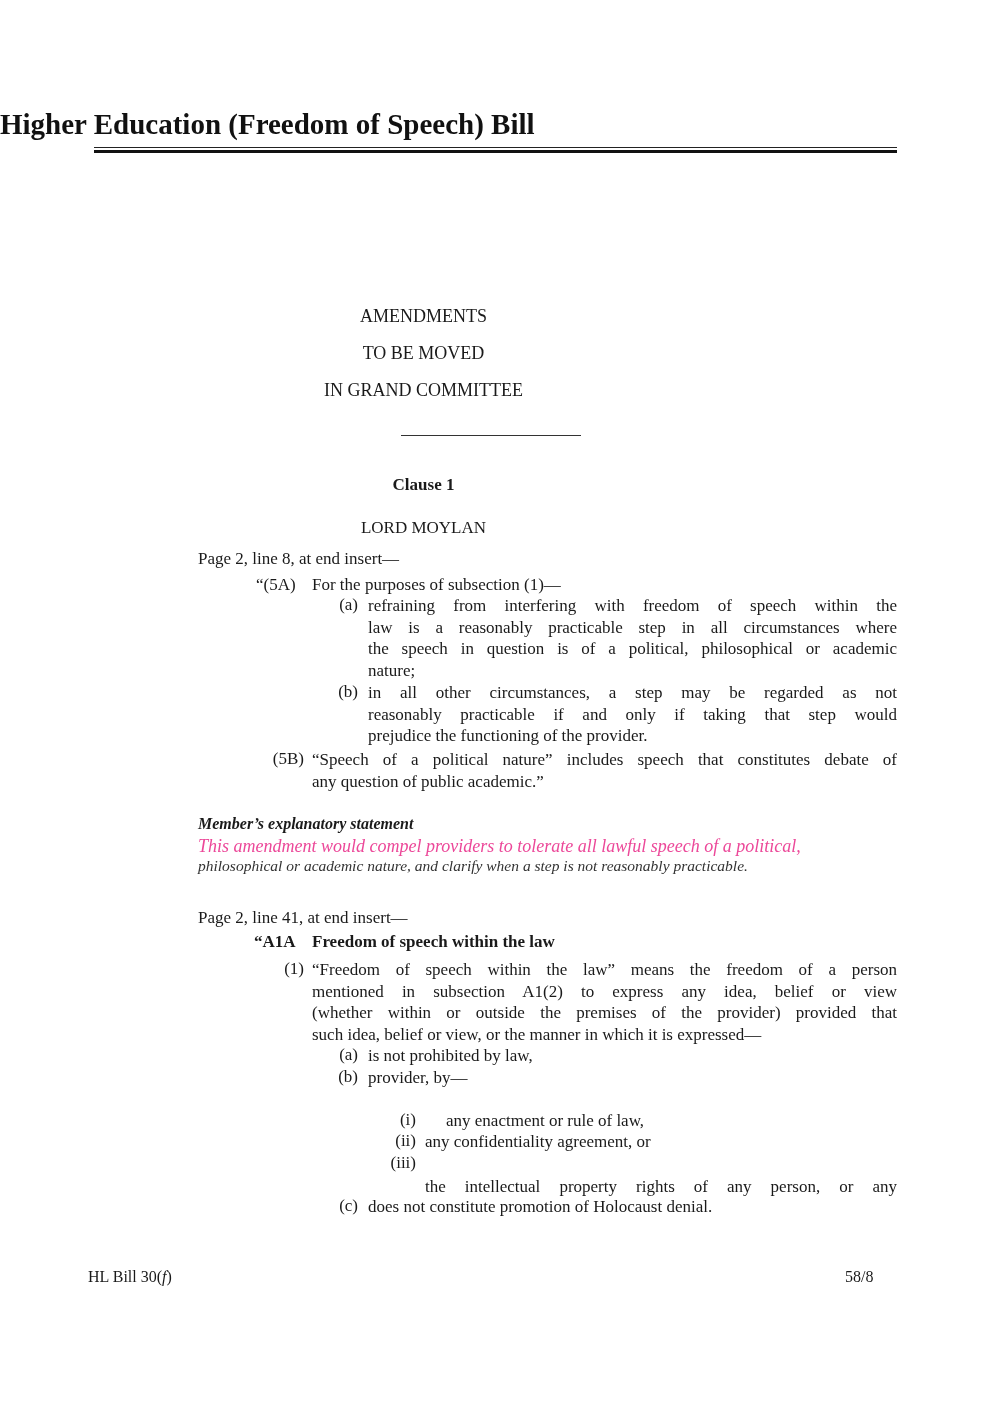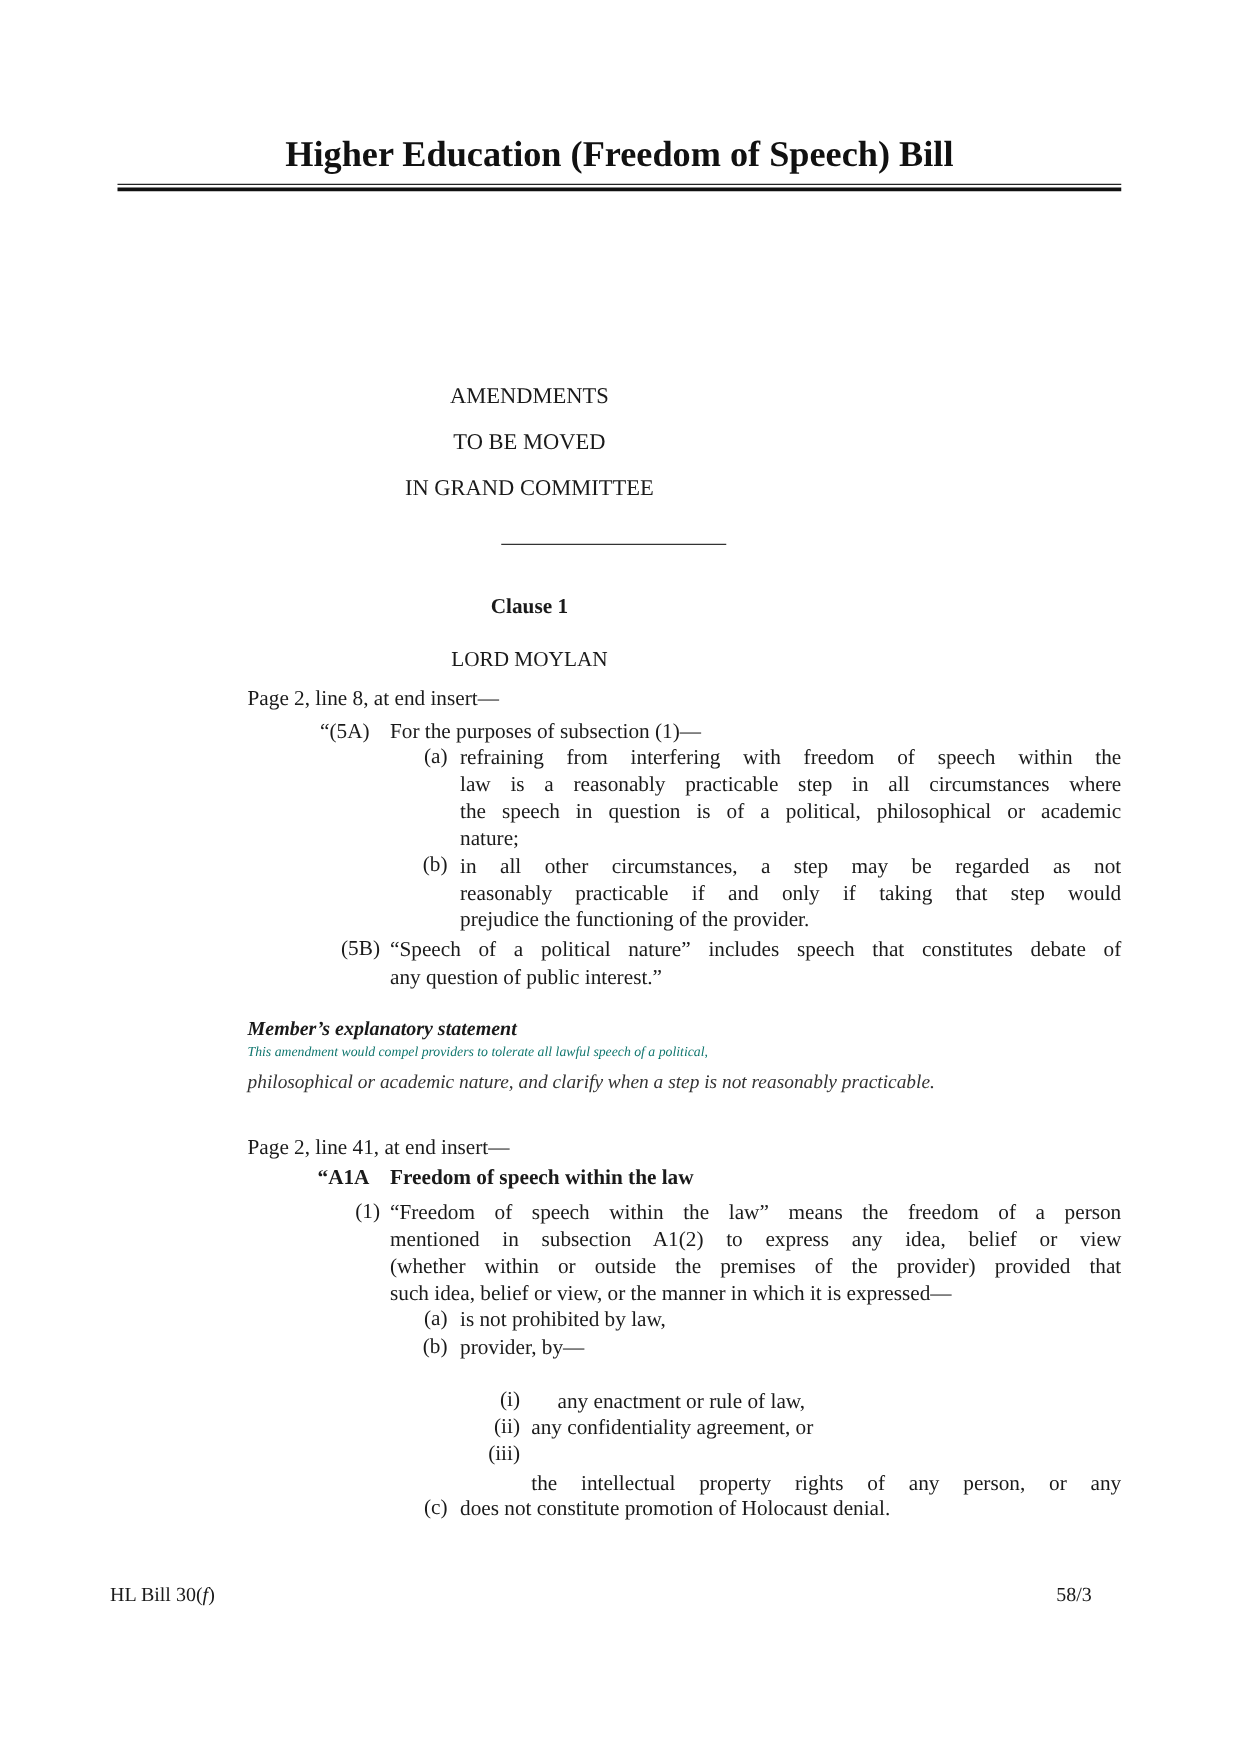--- a/index.html
+++ b/index.html
@@ -1,19 +1,19 @@
 <!DOCTYPE html>
 <html><head>
 <meta charset="utf-8">
 <style>
   html, body { margin: 0; padding: 0; background: #ffffff; }
   body { width: 991px; height: 1401px; position: relative; overflow: hidden;
          font-family: "Liberation Serif", "DejaVu Serif", serif; color: #1a1a1a; }
   .abs { position: absolute; white-space: nowrap; }
-  .title { left: 0; width: 991px; top: 108px; text-align: center; font-size: 29px; font-weight: bold; color: #111; }
+  .title { left: 0; width: 991px; top: 108px; text-align: left; font-size: 29px; font-weight: bold; color: #111; }
   .rule-thin { position: absolute; left: 94px; width: 803px; top: 147px; height: 1px; background: #222; }
   .rule-thick { position: absolute; left: 94px; width: 803px; top: 150px; height: 3px; background: #111; }
   .center { left: 0; width: 847px; text-align: center; font-size: 18px; }
   .sep { position: absolute; left: 401px; width: 180px; top: 435px; height: 1px; background: #333; }
   .body { font-size: 17px; line-height: 21px; }
   .just { position: absolute; white-space: normal; text-align: justify; font-size: 17px; line-height: 21.5px; }
   .just .line { display: block; text-align: justify; text-align-last: justify; height: 21.5px; }
   .just .line.last { text-align-last: left; }
   .ital { font-style: italic; }
   .bold { font-weight: bold; }
@@ -51,25 +51,25 @@
 <div class="num" style="left:320px; width:38px; top:682px;">(b)</div>
 <div class="just" style="left:368px; width:529px; top:682px;">
   <span class="line">in all other circumstances, a step may be regarded as not</span>
   <span class="line">reasonably practicable if and only if taking that step would</span>
   <span class="line last">prejudice the functioning of the provider.</span>
 </div>
 
 <div class="num" style="left:256px; width:48px; top:749px;">(5B)</div>
 <div class="just" style="left:312px; width:585px; top:749px;">
   <span class="line">“Speech of a political nature” includes speech that constitutes debate of</span>
-  <span class="line last">any question of public interest.”</span>
+  <span class="line last">any question of public academic.”</span>
 </div>
 
 <div class="abs bold ital" style="left:198px; top:815px; font-size:16px;">Member’s explanatory statement</div>
-<div class="abs ital" style="left:198px; top:836px; font-size:11px; color:#0f766e;">This amendment would compel providers to tolerate all lawful speech of a political,</div>
+<div class="abs ital" style="left:198px; top:836px; font-size:18px; color:#ec4899;">This amendment would compel providers to tolerate all lawful speech of a political,</div>
 <div class="abs ital" style="left:198px; top:857px; font-size:15.5px; color:#333;">philosophical or academic nature, and clarify when a step is not reasonably practicable.</div>
 
 <div class="abs body" style="left:198px; top:907px;">Page 2, line 41, at end insert—</div>
 <div class="abs body bold" style="left:254px; top:931px;">“A1A</div>
 <div class="abs body bold" style="left:312px; top:931px;">Freedom of speech within the law</div>
 
 <div class="num" style="left:266px; width:38px; top:959px;">(1)</div>
 <div class="just" style="left:312px; width:585px; top:959px;">
   <span class="line">“Freedom of speech within the law” means the freedom of a person</span>
   <span class="line">mentioned in subsection A1(2) to express any idea, belief or view</span>
@@ -93,13 +93,13 @@
 
 <div class="num" style="left:370px; width:46px; top:1153px;">(iii)</div>
 <div class="just" style="left:425px; width:472px; top:1153px;margin-top:23px;">
   <span class="line">the intellectual property rights of any person, or any</span>
 </div>
 
 <div class="num" style="left:320px; width:38px; top:1196px;">(c)</div>
 <div class="abs body" style="left:368px; top:1196px;">does not constitute promotion of Holocaust denial.</div>
 
 <div class="abs footer" style="left:88px; top:1268px;"><span>HL Bill 30(</span><span class="ital">f</span><span>)</span></div>
-<div class="abs footer" style="left:845px; top:1268px;">58/3</div>
+<div class="abs footer" style="left:845px; top:1268px;">58/8</div>
 
 </body></html>

